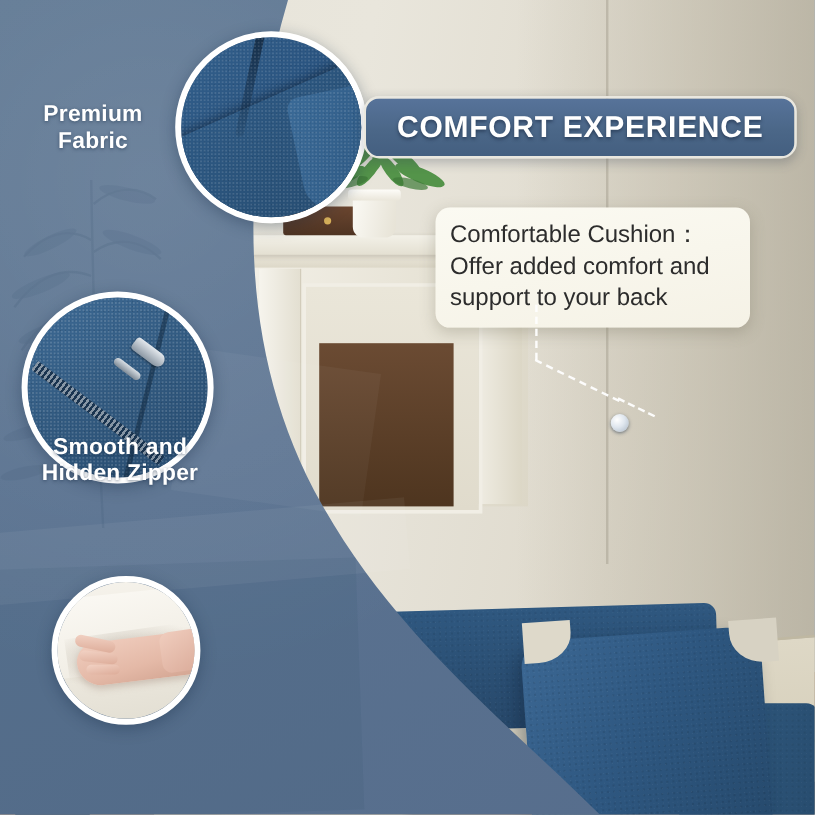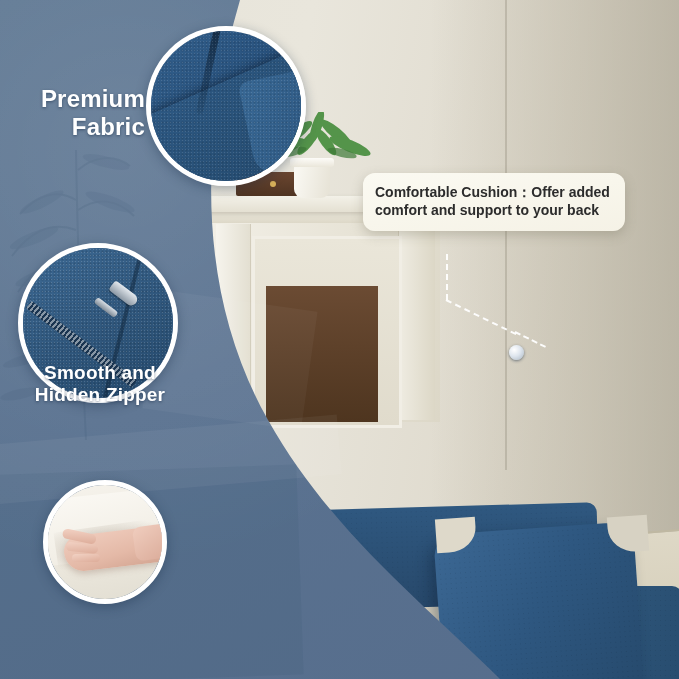--- a/index.html
+++ b/index.html
@@ -294,21 +294,21 @@
     background:linear-gradient(150deg,#f0cdbe,#d9a997);
     border-radius:8px;transform:rotate(-8deg);
   }
 
   
   .label{
     position:absolute;color:#ffffff;font-weight:bold;
     line-height:1.18;letter-spacing:.2px;
     text-shadow:0 1px 3px rgba(20,40,66,.55);
   }
-  .lbl-fabric{left:10px;top:85px;width:135px;text-align:right;font-size:24px;}
+  .lbl-fabric{left:10px;top:85px;width:135px;text-align:center;font-size:19px;}
   .lbl-zipper{left:12px;top:362px;width:176px;text-align:center;font-size:19px;}
   .lbl-foam{left:6px;top:617px;width:190px;text-align:center;font-size:19px;}
 
   
   .banner{
     position:absolute;left:303px;top:80px;width:357px;height:48px;
     background:linear-gradient(180deg,#57739a 0%,#4b6788 55%,#445f80 100%);
     border:2px solid #e9e7df;border-radius:13px;
     box-shadow:0 3px 9px rgba(60,70,85,.3);
     display:flex;align-items:center;justify-content:center;
@@ -319,21 +319,21 @@
   }
 
   
   .callout{
     position:absolute;left:363px;top:173px;width:238px;
     background:linear-gradient(170deg,#fbfaf2 0%,#f5f2e6 100%);
     border-radius:12px;padding:10px 12px 12px 12px;
     box-shadow:0 4px 12px rgba(110,105,85,.3);
   }
   .callout-text{
-    color:#2c2c2c;font-weight:bold;font-size:14px;line-height:1.3;
+    color:#2c2c2c;font-weight:normal;font-size:20px;line-height:1.3;
   }
 
   
   .lead-v{
     position:absolute;left:446px;top:254px;width:0;height:46px;
     border-left:2px dashed #ffffff;opacity:.95;
   }
   .lead-d{
     position:absolute;left:446px;top:299px;width:78px;height:0;
     border-top:2px dashed #ffffff;transform:rotate(26deg);transform-origin:left center;
@@ -472,20 +472,23 @@
       <div class="foam-block"></div>
       <div class="foam-shadow"></div>
       <div class="hand"></div>
       <div class="finger" style="left:14px;top:50px;width:34px;height:10px;transform:rotate(12deg);"></div>
       <div class="finger" style="left:18px;top:60px;width:32px;height:9px;transform:rotate(6deg);"></div>
       <div class="finger" style="left:24px;top:69px;width:28px;height:8px;transform:rotate(0deg);"></div>
       <div class="wrist"></div>
     </div>
   </div>
 
+  <div class="banner">
+    <span class="banner-text">COMFORT EXPERIENCE</span>
+  </div>
 
   <div class="callout">
     <div class="callout-text">Comfortable Cushion：Offer added comfort and support to your back</div>
   </div>
   <div class="lead-v"></div>
   <div class="lead-d"></div>
   <div class="lead-d2"></div>
   <div class="lead-dot"></div>
 
 </div>

